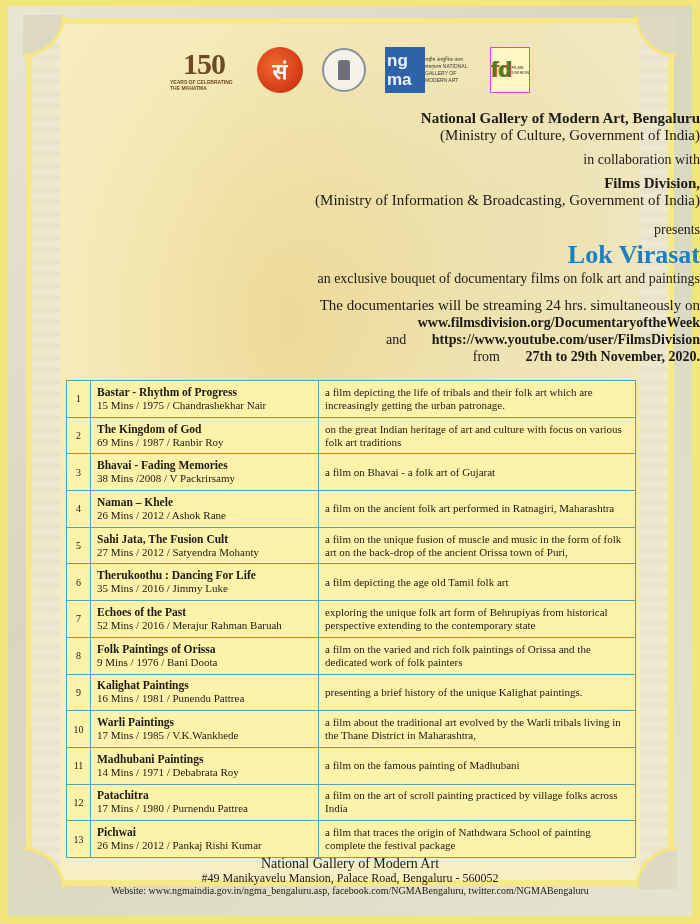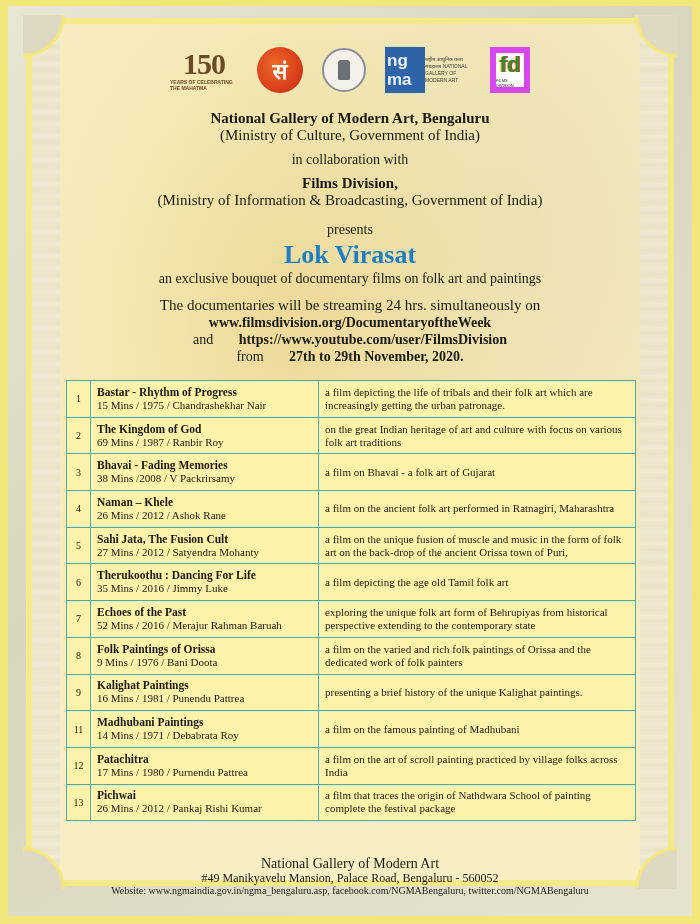--- a/index.html
+++ b/index.html
@@ -66,27 +66,27 @@
     background: #6c6f78; border-radius: 3px 3px 1px 1px;
   }
   .logo-ngma { }
   .ngma-box {
     width: 40px; height: 46px; background: #2f63a8; color: #eaf1fb;
     font-family: "Liberation Sans", sans-serif; font-weight: bold; font-size: 17px; line-height: 19px;
     display: flex; flex-direction: column; justify-content: center; padding-left: 2px;
   }
   .ngma-text { font-family: "Liberation Sans", sans-serif; font-size: 5px; line-height: 7px; color: #3a3a3a; width: 46px; }
   .logo-fd {
-    width: 40px; height: 46px; background: #ffffff; border: 6px solid #d946ef;
-    flex-direction: column; font-family: "Liberation Sans", sans-serif;
+    width: 40px; height: 46px; background: #fef9c3; border: 1px solid #d946ef;
+    flex-direction: row; font-family: "Liberation Sans", sans-serif;
   }
   .logo-fd .mark { font-size: 22px; font-weight: bold; color: #2e8b3a; line-height: 26px; text-shadow: 1px 0 #e23b2b, -1px 0 #f2b21d; }
   .logo-fd .cap { font-size: 4px; color: #222; }
 
-  .header { position: absolute; top: 110px; left: 0; width: 700px; text-align: center; }
+  .header { position: absolute; top: 110px; left: 0; width: 700px; text-align: right; }
   .org-title { font-size: 15px; font-weight: bold; line-height: 17px; }
   .org-sub { font-size: 15px; line-height: 17px; }
   .collab { font-size: 14px; line-height: 17px; margin-top: 7px; }
   .partner-title { font-size: 15px; font-weight: bold; line-height: 17px; margin-top: 7px; }
   .partner-sub { font-size: 15px; line-height: 17px; }
   .presents { font-size: 14px; line-height: 17px; margin-top: 12px; }
   .event-title { font-size: 26px; font-weight: bold; color: #1d7ec4; line-height: 30px; margin-top: 2px; }
   .tagline { font-size: 14px; line-height: 17px; margin-top: 0; }
   .stream-intro { font-size: 15px; line-height: 18px; margin-top: 9px; }
   .stream-url { font-size: 14px; font-weight: bold; line-height: 17px; }
@@ -240,20 +240,28 @@
         </tr>
         <tr>
           <td class="num">9</td>
           <td class="film">
             <span class="film-title">Kalighat Paintings</span>
             <span class="film-meta">16 Mins / 1981 / Punendu Pattrea</span>
           </td>
           <td class="desc">presenting a brief history of the unique Kalighat paintings.</td>
         </tr>
         <tr>
+          <td class="num">10</td>
+          <td class="film">
+            <span class="film-title">Warli Paintings</span>
+            <span class="film-meta">17 Mins / 1985 / V.K.Wankhede</span>
+          </td>
+          <td class="desc">a film about the traditional art evolved by the Warli tribals living in the Thane District in Maharashtra,</td>
+        </tr>
+        <tr>
           <td class="num">11</td>
           <td class="film">
             <span class="film-title">Madhubani Paintings</span>
             <span class="film-meta">14 Mins / 1971 / Debabrata Roy</span>
           </td>
           <td class="desc">a film on the famous painting of Madhubani</td>
         </tr>
         <tr>
           <td class="num">12</td>
           <td class="film">

